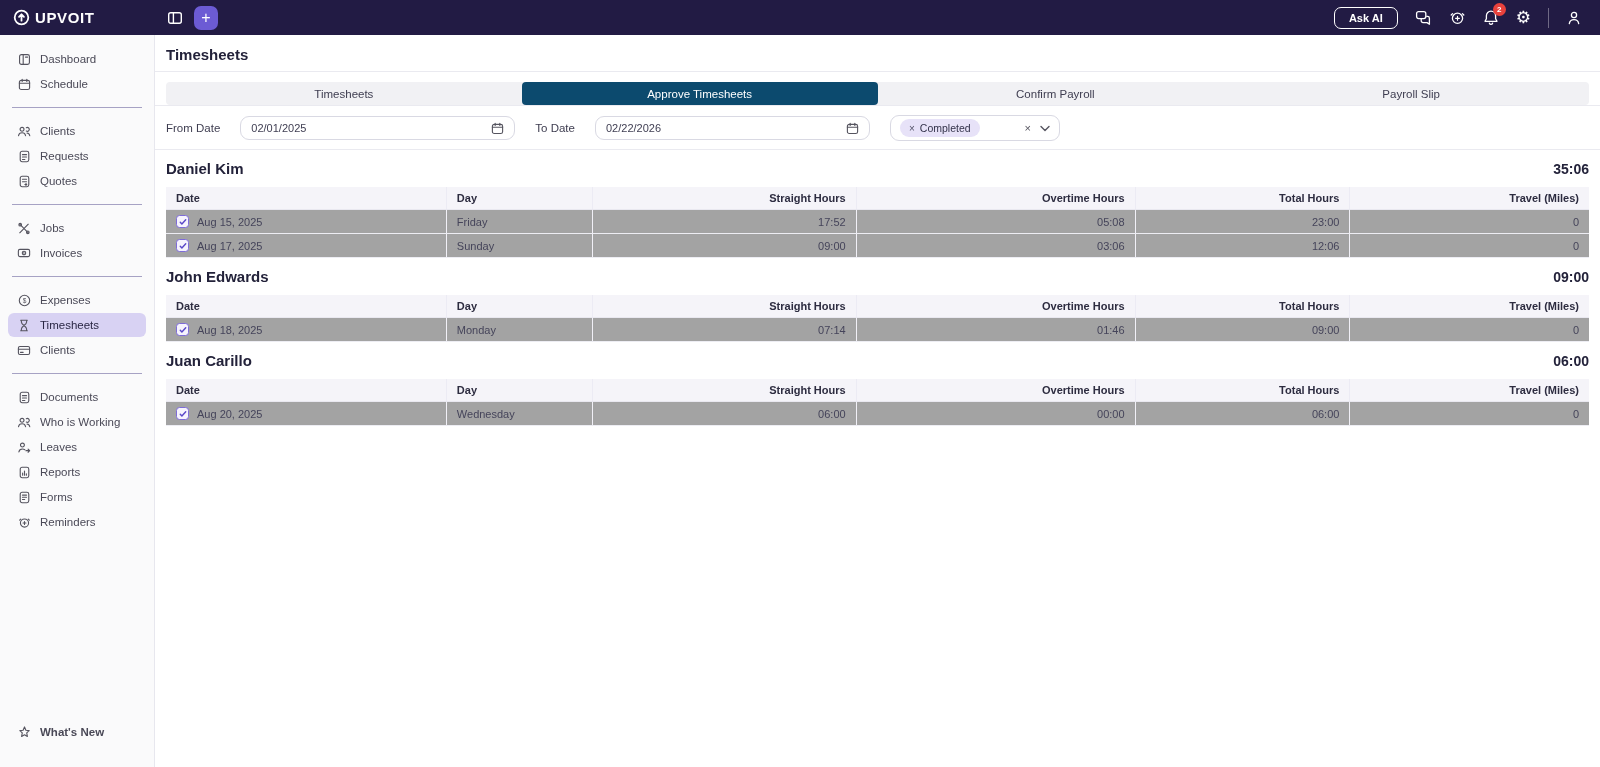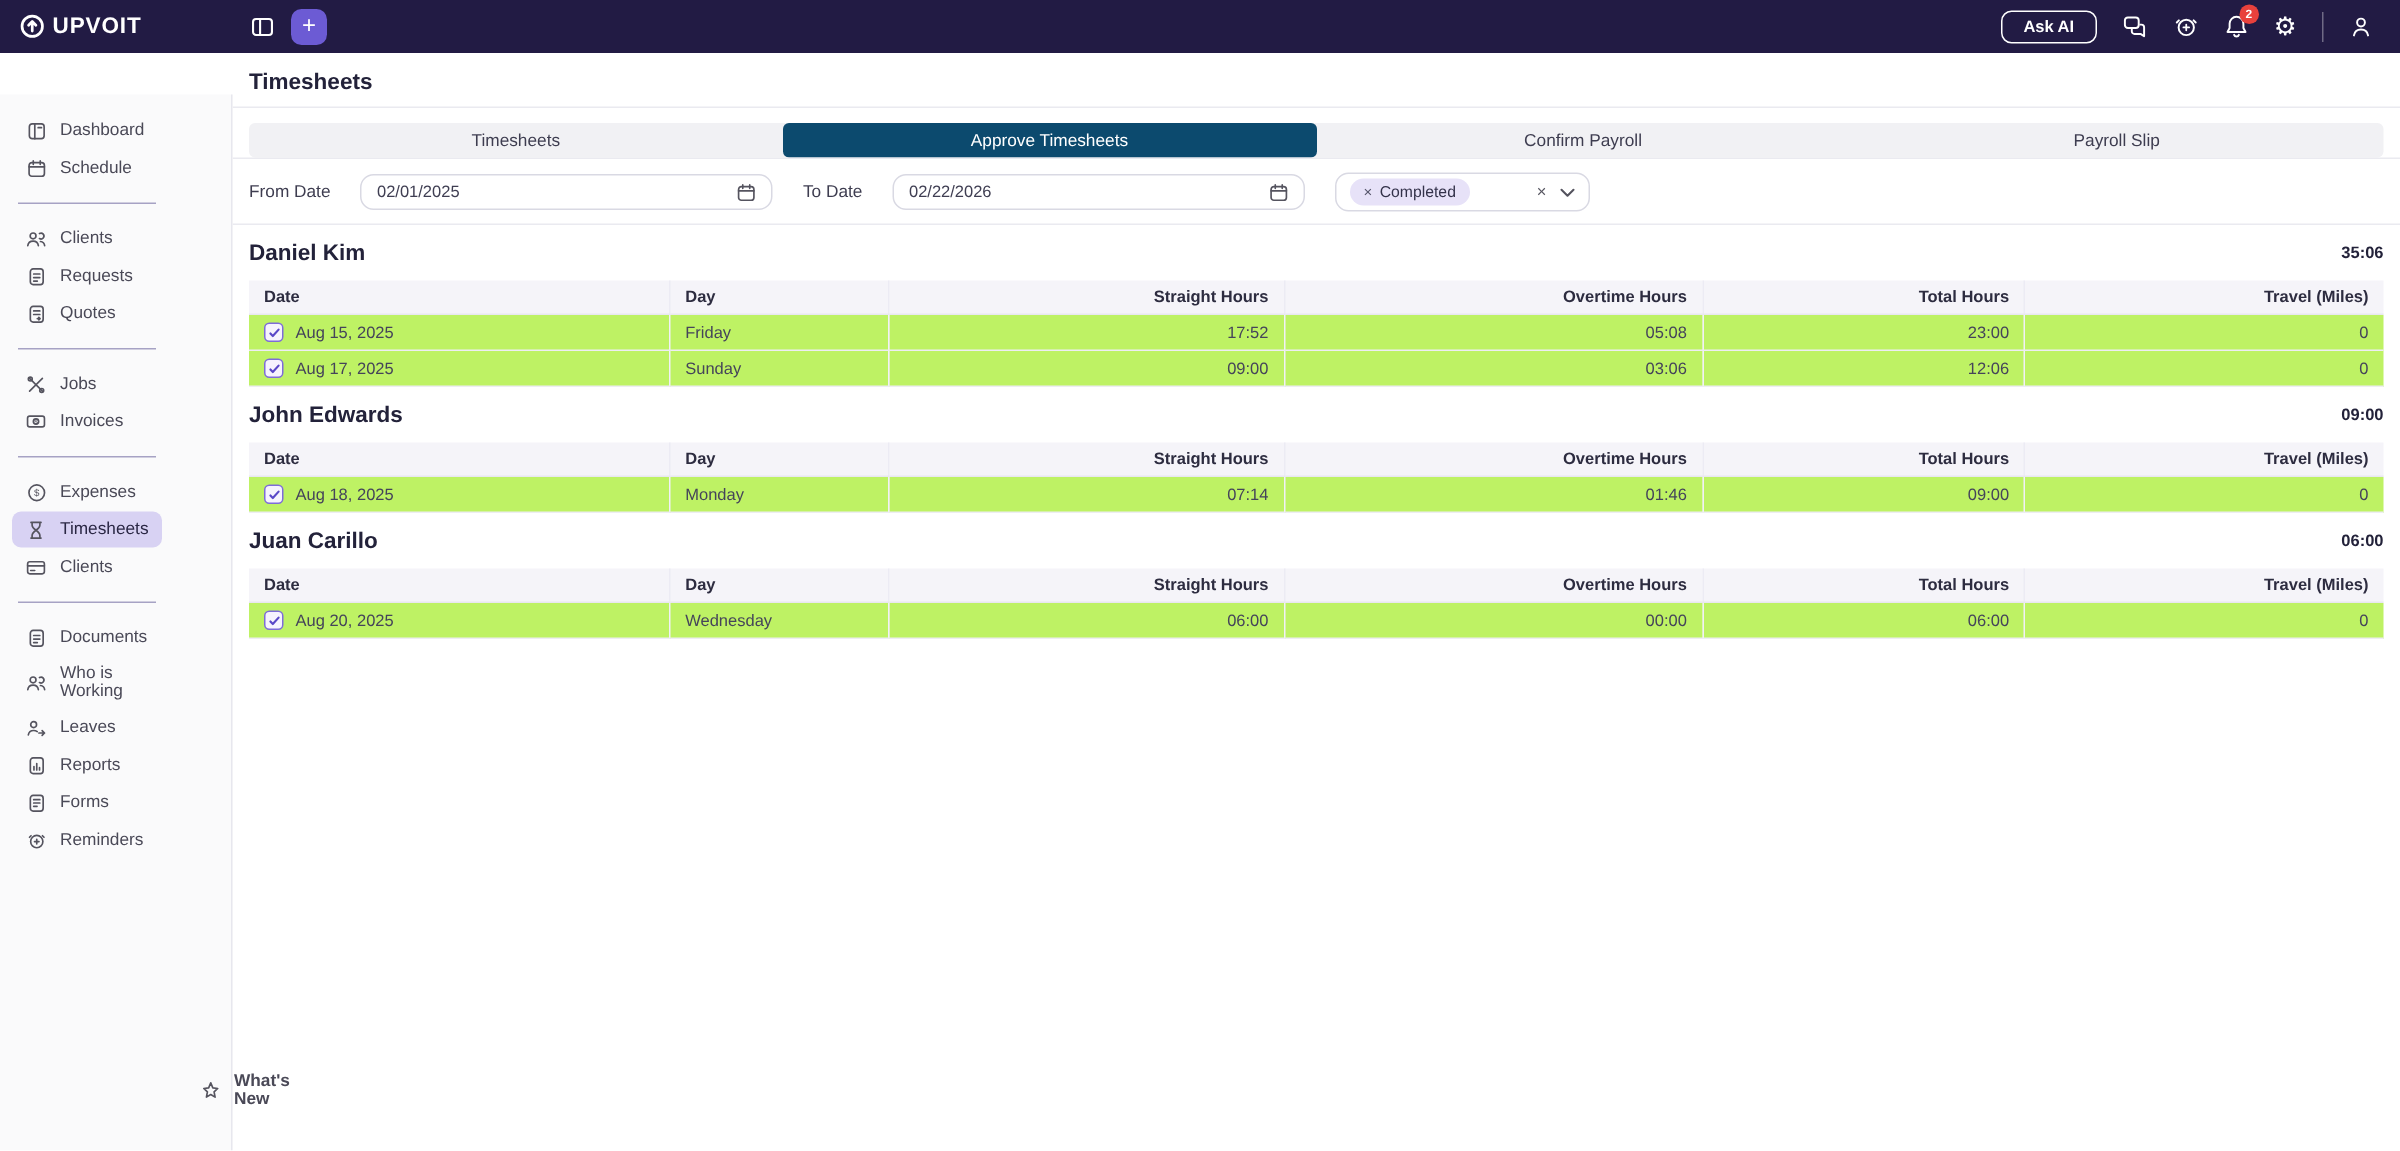--- a/index.html
+++ b/index.html
@@ -23,21 +23,21 @@
   .bell-wrap { position:relative; }
   .badge { position:absolute; top:-6px; right:-7px; min-width:13px; height:13px;
     background:#e8413c; border-radius:8px; color:#fff; font-size:8px; font-weight:bold;
     display:flex; align-items:center; justify-content:center; padding:0 3px; }
   .gear-glyph { font-size:17px; line-height:1; }
   .tb-sep { width:1px; height:20px; background:rgba(255,255,255,.35); }
 
   
   .layout { display:flex; padding-top:35px; height:767px; }
   .sidebar { width:155px; flex:0 0 155px; background:#fafafb; border-right:1px solid #e7e7ee;
-    display:flex; flex-direction:row; padding-top:8px;margin-top:28px; }
+    display:flex; flex-direction:column; padding-top:8px; }
   .side-nav { display:flex; flex-direction:column; }
   .side-group { display:flex; flex-direction:column; gap:1px; padding:4px 8px; }
   .side-divider { height:1px; background:#a6a2c4; margin:7px 12px; }
   .side-item { display:flex; align-items:center; gap:9px; padding:5px 9px; border-radius:6px;
     font-size:11.5px; color:#4a4957; cursor:pointer; }
   .side-item.active { background:#d8d2f3; color:#2a2744; font-weight:500; }
   .side-icon { width:14px; height:14px; display:flex; align-items:center; justify-content:center;
     color:#55545f; flex:0 0 14px; }
   .side-footer { margin-top:auto; padding:10px 8px 23px;font-weight:bold; }
 
@@ -58,28 +58,28 @@
     display:flex; align-items:center; justify-content:space-between; padding:0 9px;
     background:#fff; cursor:pointer; }
   .chip { background:#e7e2f8; border-radius:9px; padding:3px 9px; font-size:10.5px;
     color:#33324a; display:flex; align-items:center; gap:5px; }
   .chip .x { font-size:10px; color:#55546a; cursor:pointer; }
   .sel-ctl { display:flex; align-items:center; gap:9px; color:#55545f; font-size:11px; }
 
   .sections { padding:2px 11px 0; overflow:hidden; }
   .emp-head { display:flex; justify-content:space-between; align-items:center; margin:8px 0 10px; }
   .emp-name { font-size:15px; font-weight:bold; color:#23223a; margin:0; }
-  .emp-total { font-size:11px; font-weight:bold; color:#23223a; }
+  .emp-total { font-size:14px; font-weight:bold; color:#23223a; }
   table { width:100%; border-collapse:collapse; font-size:11px; margin-bottom:10px; }
   thead tr { background:#f5f4f9; }
   th { font-weight:bold; color:#2d2c40; text-align:left; padding:5px 10px;
     border-bottom:1px solid #e9e8f0; border-right:1px solid #ecebf4; }
   th:last-child, td:last-child { border-right:none; }
   td { padding:5px 10px; color:#45445a; border-bottom:1px solid #ededf3;
-    border-right:1px solid #f1f0f7; background:#bef264; }
+    border-right:1px solid #f1f0f7; background:#a3a3a3; }
   .num { text-align:right; }
   .date-cell { display:flex; align-items:center; gap:8px; }
   .cb { width:13px; height:13px; border:1.5px solid #7e6cd8; border-radius:3.5px;
     background:#f6f3fe; display:inline-flex; align-items:center; justify-content:center;
     cursor:pointer; flex:0 0 13px; }
   .approve-row { display:flex; justify-content:flex-end; padding:6px 11px 0; }
   .approve-btn { background:#4c3eae; color:#fff; border:none; border-radius:6px;
     font-size:11.5px; font-weight:bold; padding:6px 15px; font-family:inherit; cursor:pointer; }
 
   svg { display:block; }

